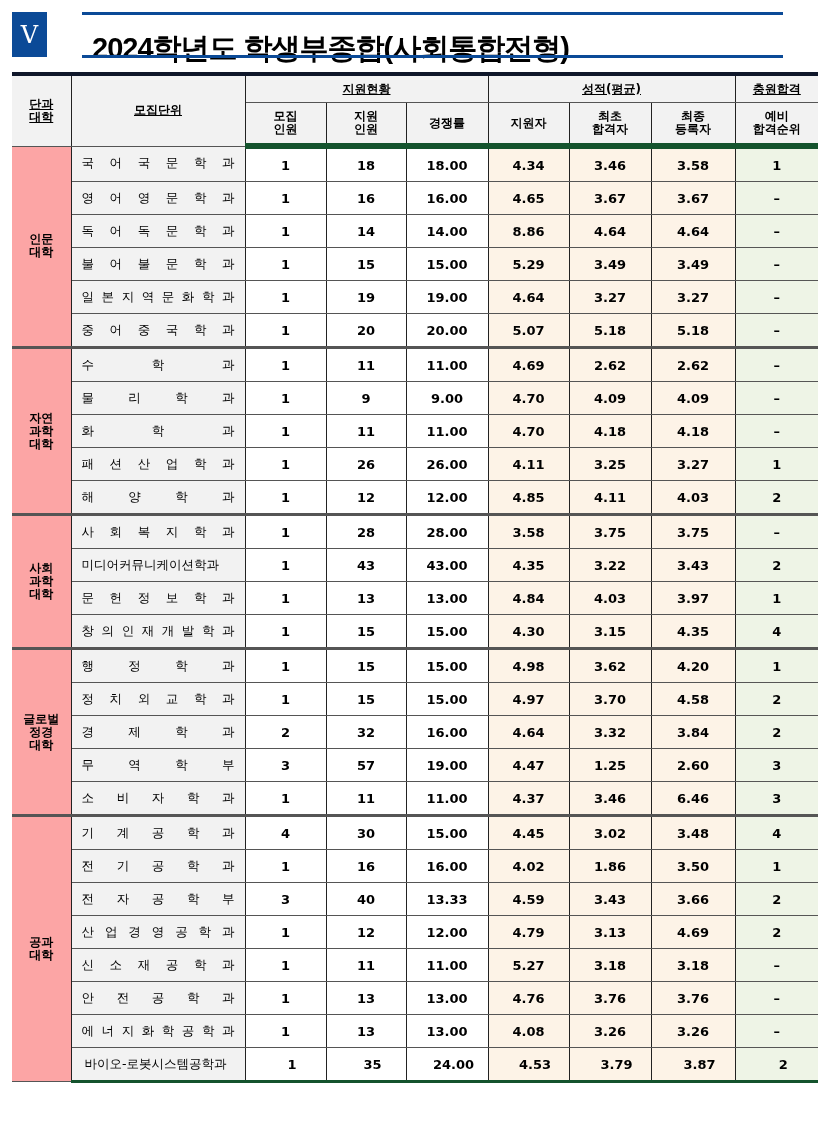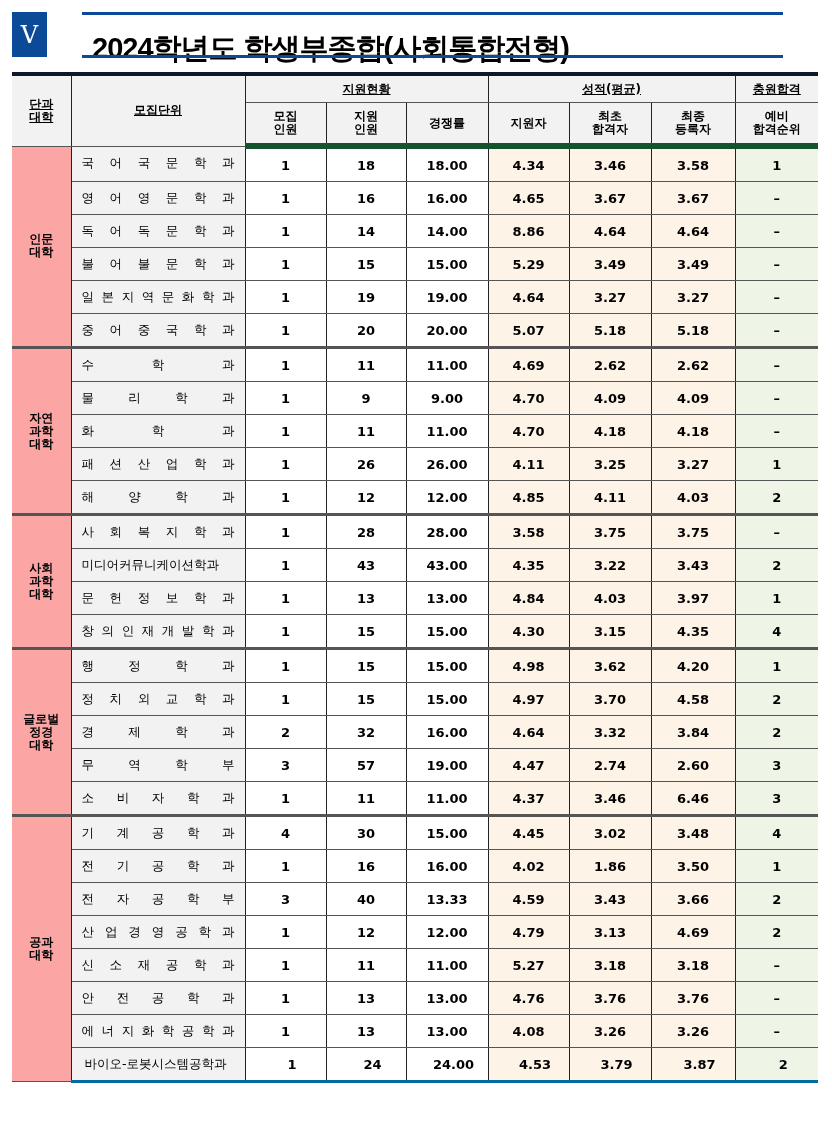--- a/index.html
+++ b/index.html
@@ -24,21 +24,21 @@
   table.grid thead th { background: #f2f2f2; font-size: 12px; line-height: 13px; }
   table.grid thead tr.h1 th { height: 26px; }
   table.grid thead tr.h2 th { height: 40px; border-bottom: 6px solid #14532d; }
   table.grid td { height: 32px; background: #fff; }
   table.grid td.college { background: #fca5a5; font-size: 12px; line-height: 13px; }
   table.grid td.dept { background: #f2f2f2; font-weight: normal; font-size: 12.5px; padding: 0 10px; }
   .dept-inner { display: flex; justify-content: space-between; }
   table.grid td.score { background: #fdf3e7; }
   table.grid td.rank { background: #eef4e6; }
   table.grid tr.group-start td { border-top: 3px solid #555; }
-  table.grid tbody tr:last-child td { border-bottom: 3px solid #0369a1; padding-left: 13px; }
+  table.grid tbody tr:last-child td { border-bottom: 3px solid #14532d; padding-left: 13px; }
   table.grid th:first-child, table.grid td:first-child { border-left: none; }
   table.grid th:last-child, table.grid td:last-child { border-right: none; margin-left: 44px; }
   .br { display: block; }
 </style>
 </head>
 <body>
 
 <div class="title-wrap">
   <div class="title-badge">V</div>
   <div class="title-line top"></div>
@@ -447,21 +447,21 @@
             <span>무</span>
             <span>역</span>
             <span>학</span>
             <span>부</span>
           </div>
         </td>
         <td>3</td>
         <td>57</td>
         <td>19.00</td>
         <td class="score">4.47</td>
-        <td class="score">2.74</td>
+        <td class="score">1.25</td>
         <td class="score">2.60</td>
         <td class="rank">3</td>
       </tr>
       <tr>
         <td class="dept">
           <div class="dept-inner">
             <span>소</span>
             <span>비</span>
             <span>자</span>
             <span>학</span>
@@ -612,21 +612,21 @@
         <td class="score">3.26</td>
         <td class="rank">–</td>
       </tr>
       <tr>
         <td class="dept">
           <div class="dept-inner" style="justify-content: flex-start;">
             <span>바이오-로봇시스템공학과</span>
           </div>
         </td>
         <td>1</td>
-        <td>24</td>
+        <td>35</td>
         <td>24.00</td>
         <td class="score">4.53</td>
         <td class="score">3.79</td>
         <td class="score">3.87</td>
         <td class="rank">2</td>
       </tr>
     </tbody>
 </table>
 
 </body></html>

